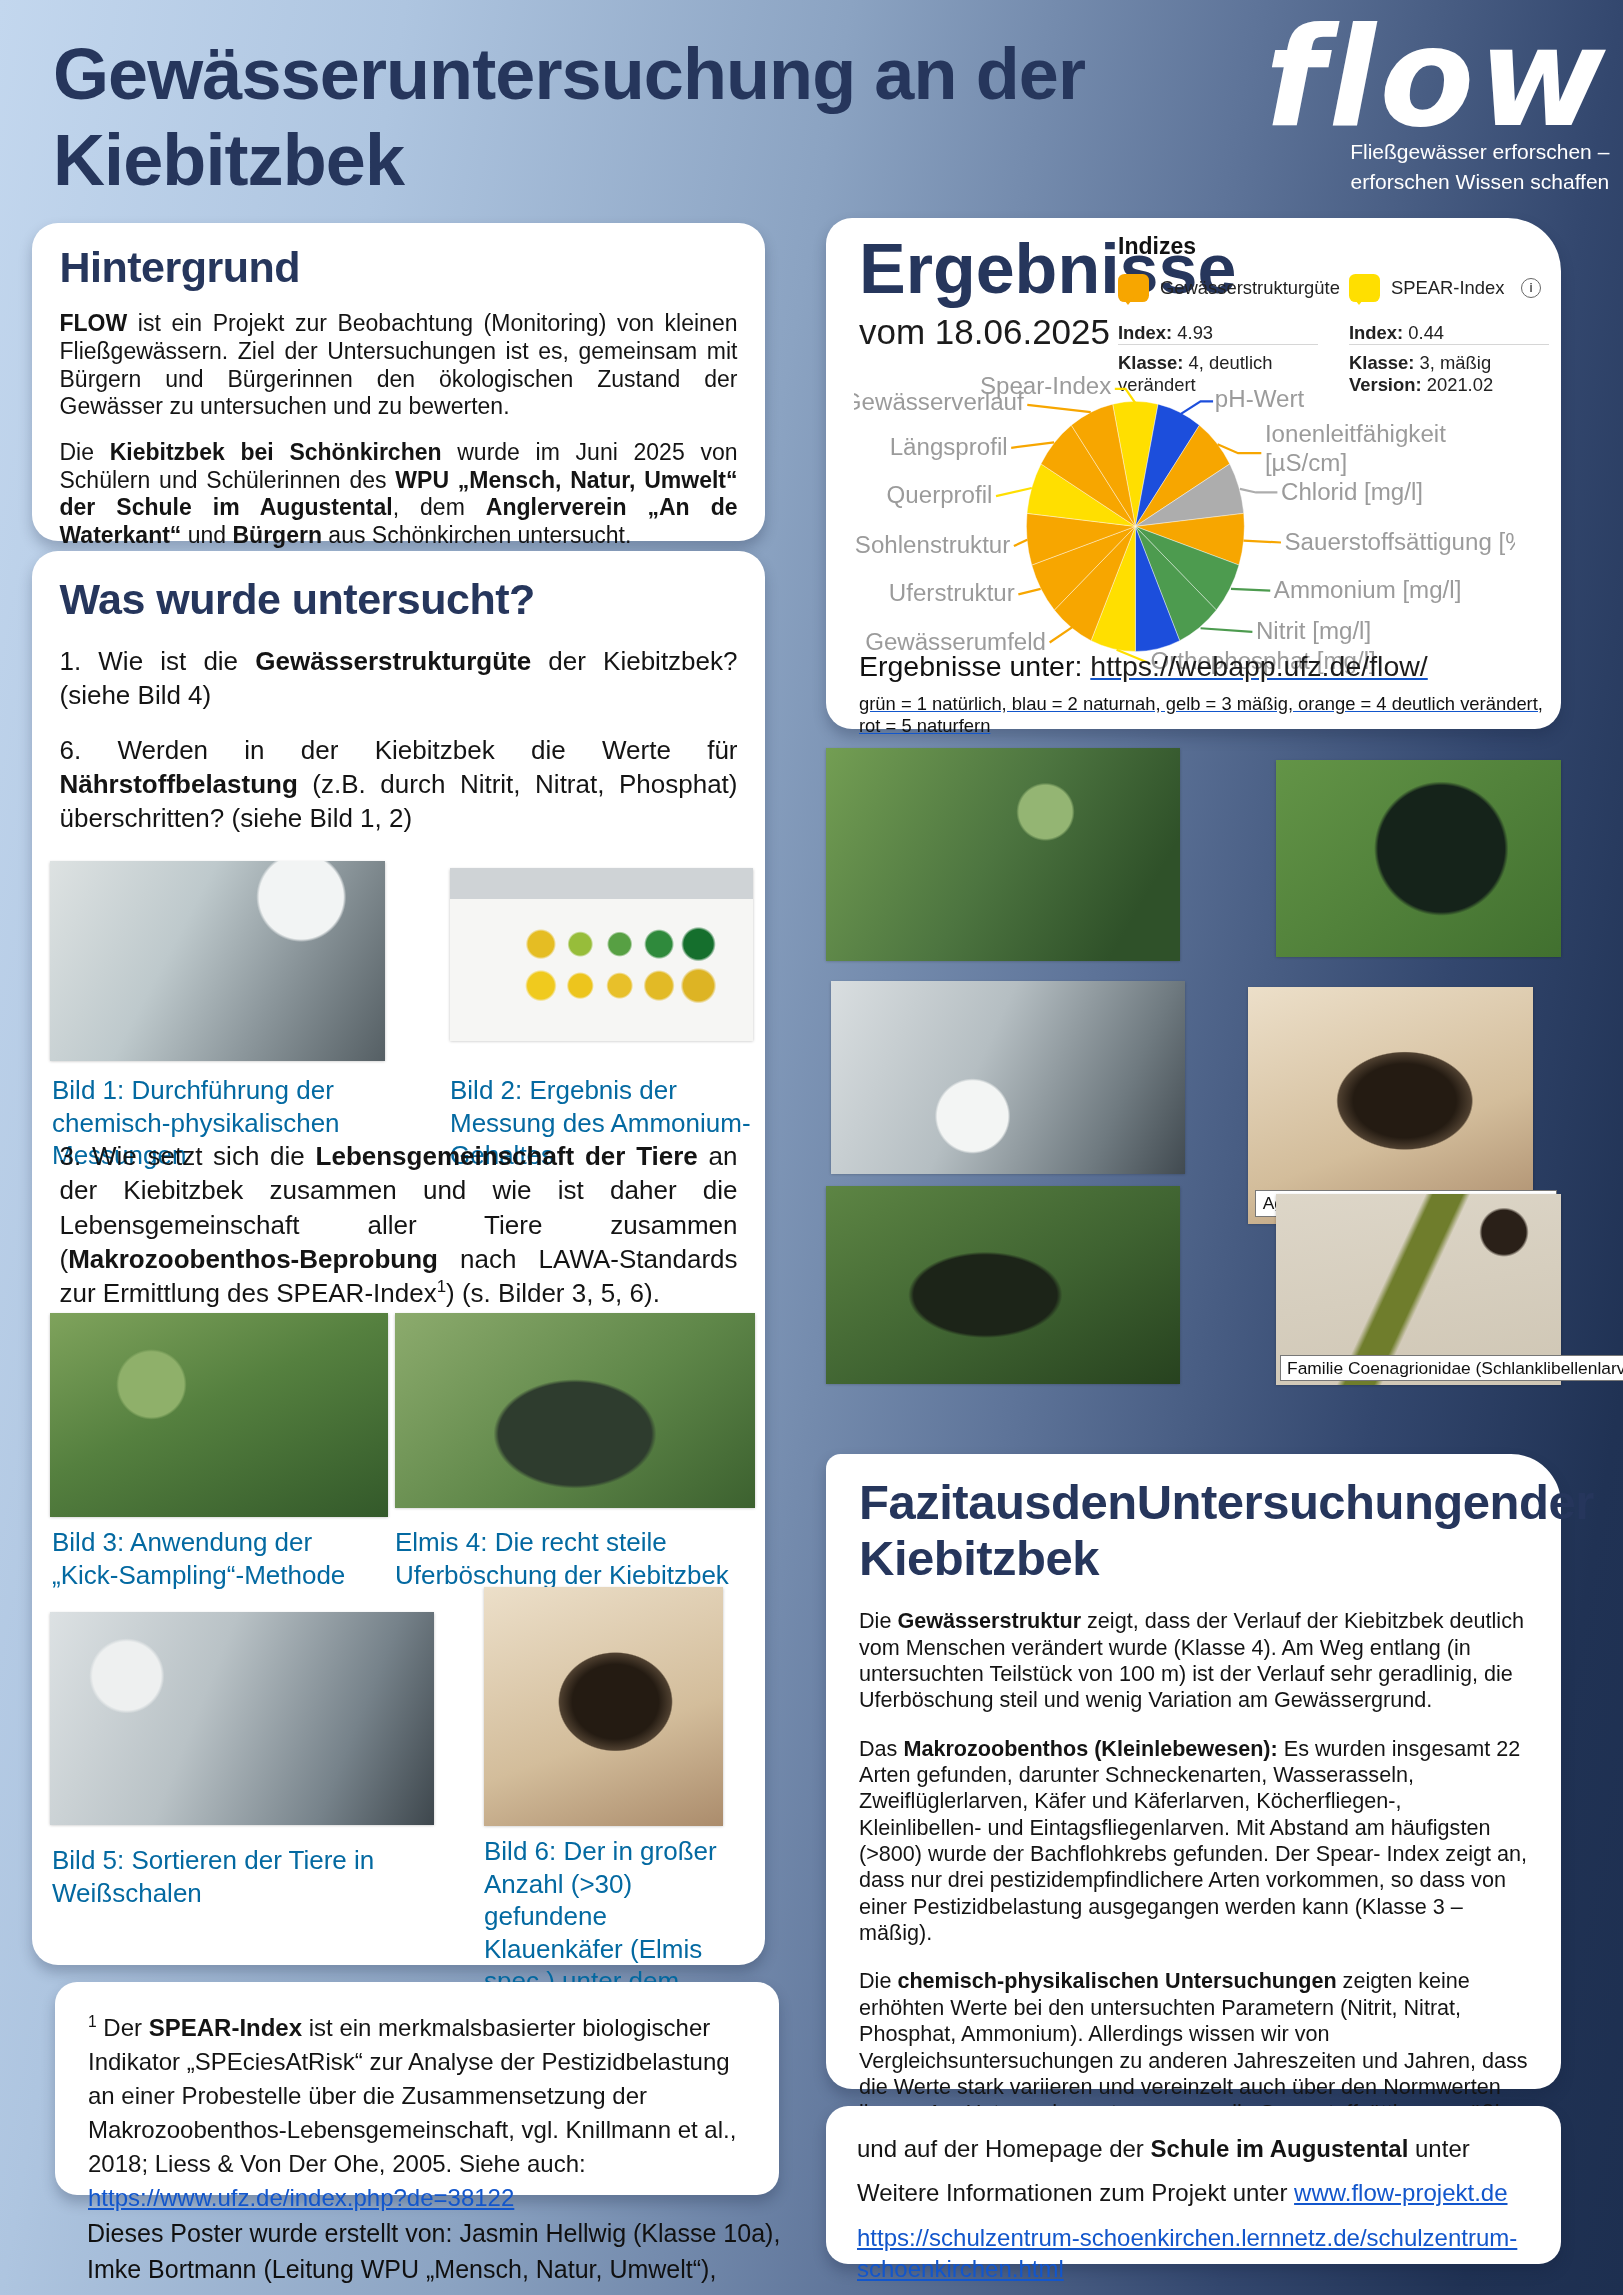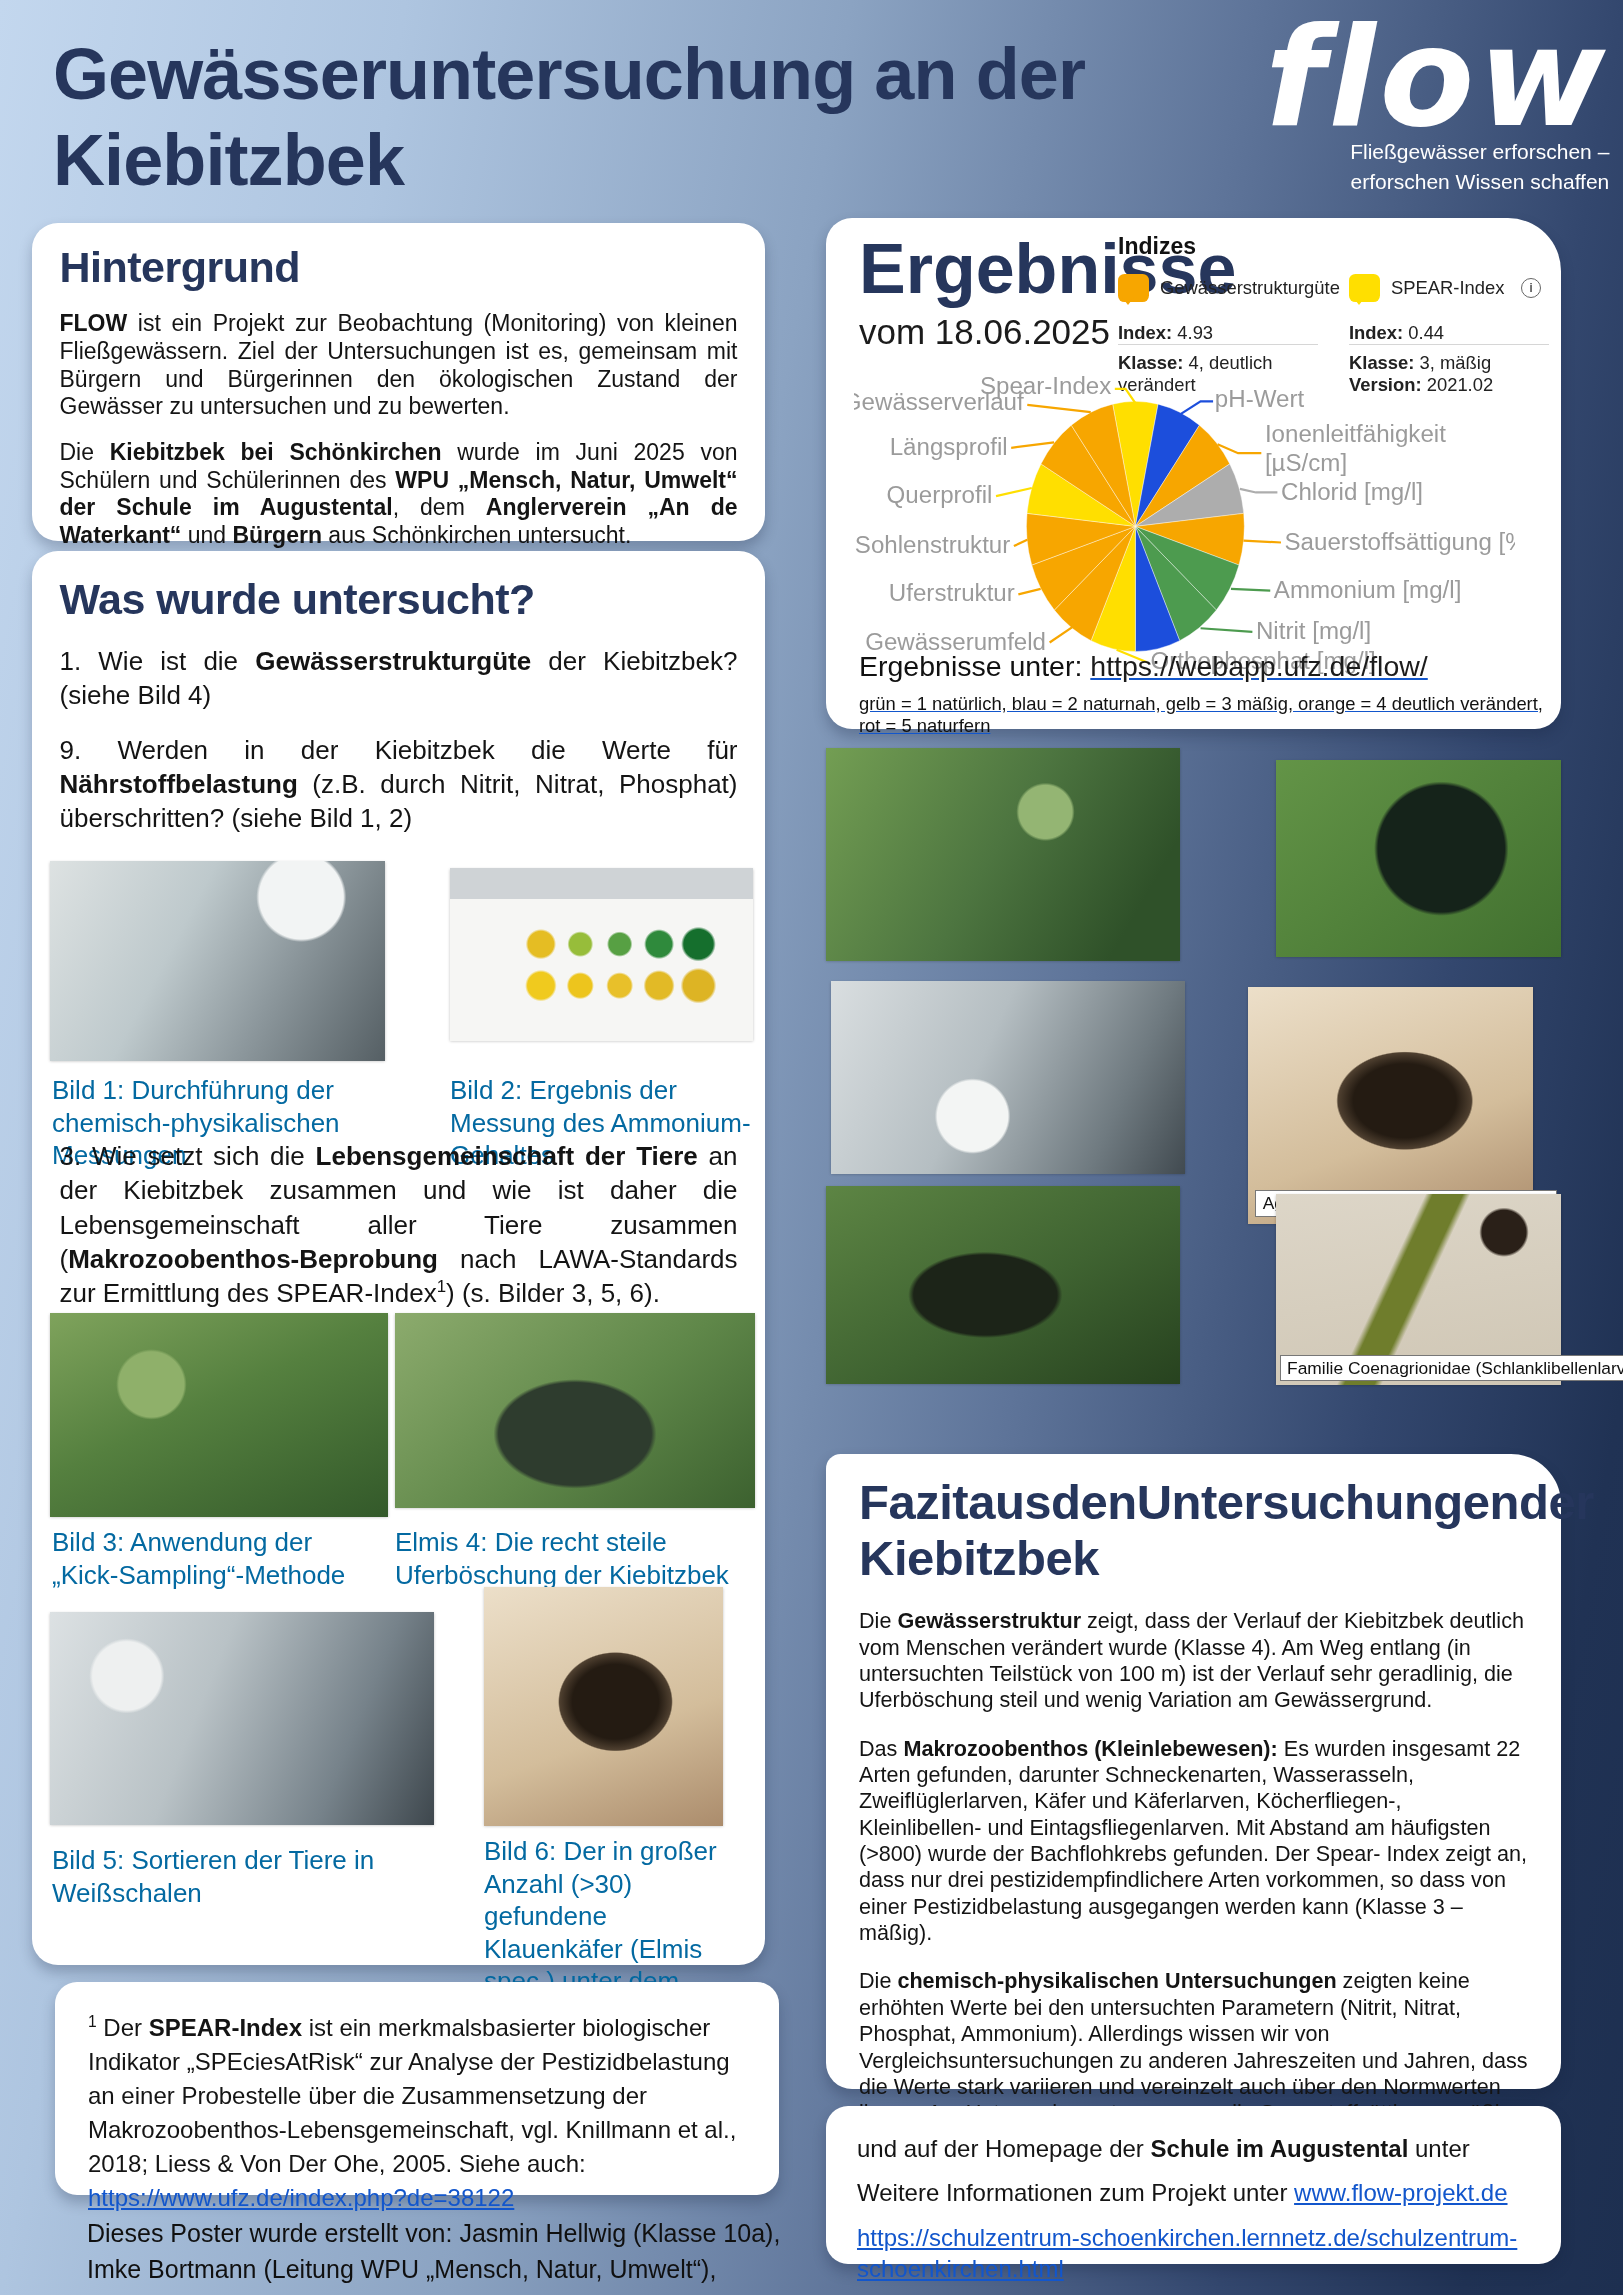--- a/index.html
+++ b/index.html
@@ -101,21 +101,21 @@
 
   <section class="card c-hintergrund">
     <h2>Hintergrund</h2>
     <p><span class="b">FLOW</span><span> ist ein Projekt zur Beobachtung (Monitoring) von kleinen Fließgewässern. Ziel der Untersuchungen ist es, gemeinsam mit Bürgern und Bürgerinnen den ökologischen Zustand der Gewässer zu untersuchen und zu bewerten.</span></p>
     <p><span>Die </span><span class="b">Kiebitzbek bei Schönkirchen</span><span> wurde im Juni 2025 von Schülern und Schülerinnen des </span><span class="b">WPU „Mensch, Natur, Umwelt“ der Schule im Augustental</span><span>, dem </span><span class="b">Anglerverein „An de Waterkant“</span><span> und </span><span class="b">Bürgern</span><span> aus Schönkirchen untersucht.</span></p>
   </section>
 
   <section class="card c-untersucht">
     <h2>Was wurde untersucht?</h2>
     <p class="q"><span>1. Wie ist die </span><span class="b">Gewässerstrukturgüte</span><span> der Kiebitzbek? (siehe Bild 4)</span></p>
-    <p class="q"><span>9. Werden in der Kiebitzbek die Werte für </span><span class="b">Nährstoffbelastung</span><span> (z.B. durch Nitrit, Nitrat, Phosphat) überschritten? (siehe Bild 1, 2)</span></p>
+    <p class="q"><span>6. Werden in der Kiebitzbek die Werte für </span><span class="b">Nährstoffbelastung</span><span> (z.B. durch Nitrit, Nitrat, Phosphat) überschritten? (siehe Bild 1, 2)</span></p>
 
     <div class="photo ph-lab1" style="left:18.4px;top:310px;width:335px;height:200px;"></div>
     <div class="photo ph-chart2" style="left:418px;top:317px;width:303px;height:173px;"></div>
     <div class="cap" style="left:20px;top:523px;width:317px;">Bild 1: Durchführung der chemisch-physikalischen Messungen</div>
     <div class="cap" style="left:418px;top:523px;width:303px;">Bild 2: Ergebnis der Messung des Ammonium-Gehaltes</div>
 
     <p class="q abs" style="left:27.5px;top:588px;width:678px;margin:0;"><span>3. Wie setzt sich die </span><span class="b">Lebensgemeinschaft der Tiere</span><span> an der Kiebitzbek zusammen und wie ist daher die Lebensgemeinschaft aller Tiere zusammen (</span><span class="b">Makrozoobenthos-Beprobung</span><span> nach LAWA-Standards zur Ermittlung des SPEAR-Index</span><sup>1</sup><span>) (s. Bilder 3, 5, 6).</span></p>
 
     <div class="photo ph-forest3" style="left:18.4px;top:762px;width:338px;height:204px;"></div>
     <div class="photo ph-stream4" style="left:363px;top:762px;width:360px;height:195px;"></div>

